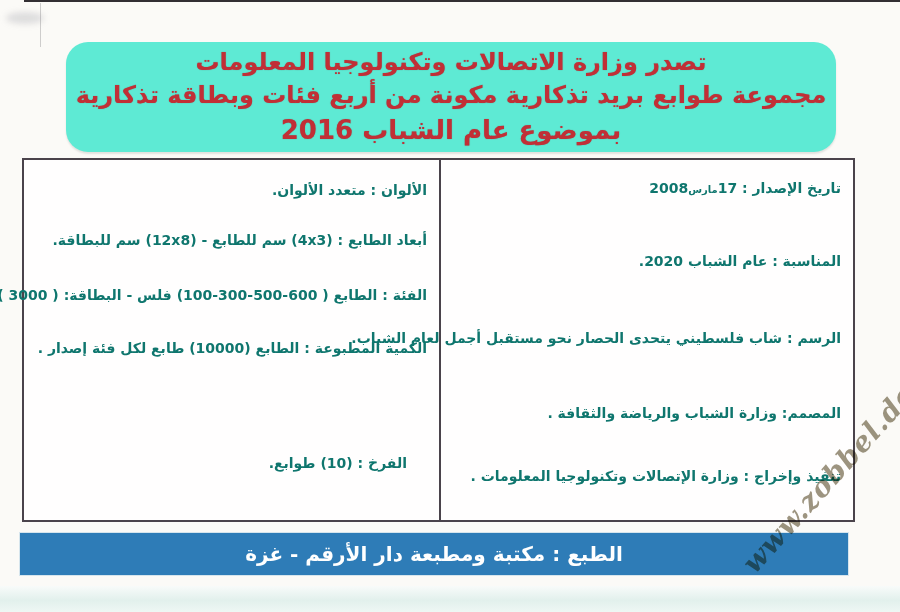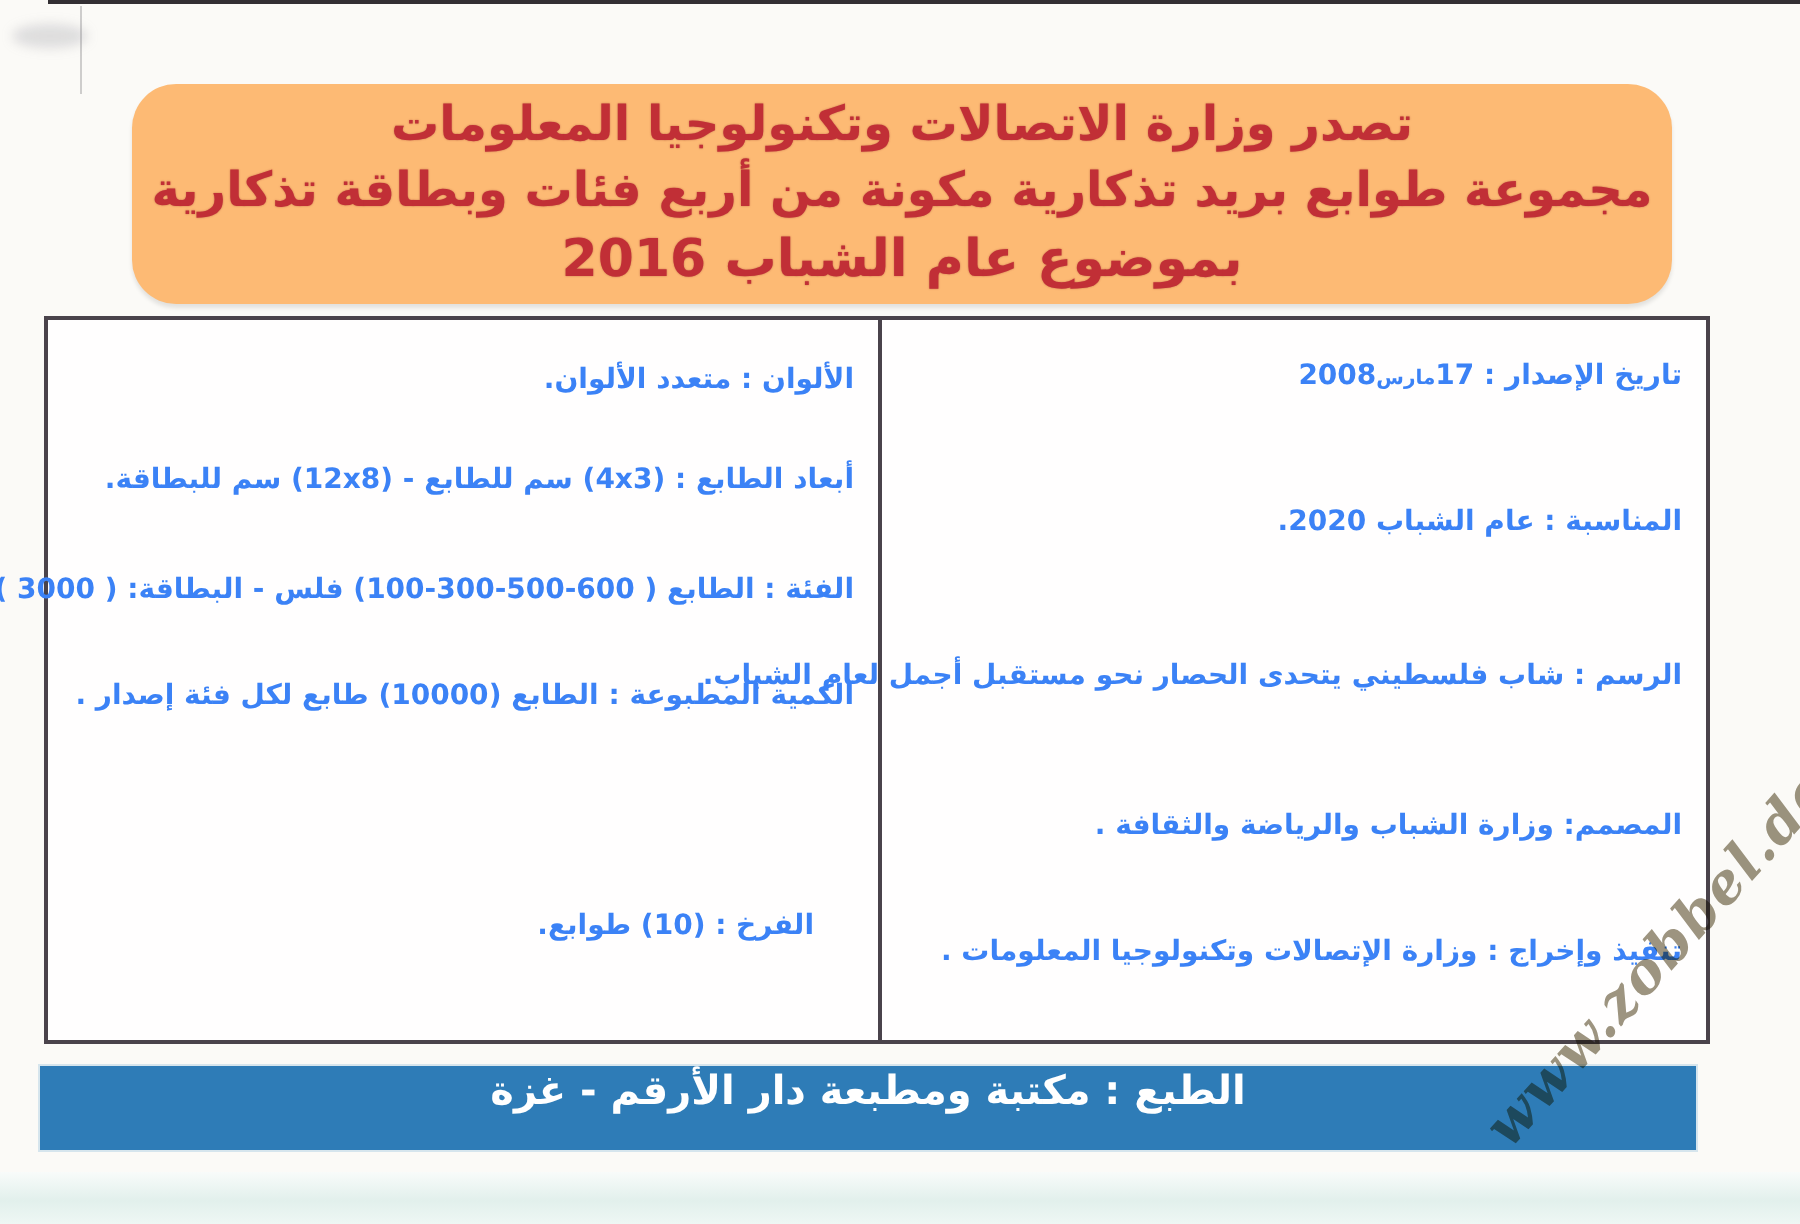--- a/index.html
+++ b/index.html
@@ -15,39 +15,39 @@
     background:rgba(120,120,130,.22);filter:blur(3px)}
   .scan-bottom-strip{position:absolute;left:0;right:0;bottom:0;height:26px;
     background:linear-gradient(180deg,#f8fbfa 0%,#e2f0ec 55%,#eef7f4 100%)}
   
   .ghost-a{position:absolute;left:540px;top:200px;width:190px;height:80px;border-radius:40%;
     background:rgba(228,178,190,.12);filter:blur(9px)}
   .ghost-b{position:absolute;left:600px;top:278px;width:140px;height:44px;border-radius:40%;
     background:rgba(150,205,195,.12);filter:blur(8px)}
   
   .header-box{position:absolute;left:66px;top:42px;width:770px;height:110px;
-    background:#fdba74;border-radius:22px;
+    background:#5eead4;border-radius:22px;
     display:flex;flex-direction:column;align-items:center;justify-content:center;
     box-shadow:0 2px 2px rgba(0,0,0,.10)}
   .header-line{color:#c12f36;font-weight:bold;font-size:24px;line-height:33px;
     white-space:nowrap;direction:rtl;text-shadow:0 0 1px rgba(128,18,28,.45)}
   .header-line.l3{font-size:26px;line-height:36px}
   
   .details-box{position:absolute;left:22px;top:158px;width:829px;height:360px;
     background:#fffefe;border:2px solid #4a434b}
   .divider{position:absolute;top:0;bottom:0;left:415px;width:2px;background:#4a434b}
   .col{position:absolute;top:0;bottom:0}
   .col-left{left:0;width:415px}
   .col-right{left:417px;right:0}
   .line{position:absolute;right:12px;text-align:right;direction:rtl;white-space:nowrap;
-    font-size:14px;font-weight:bold;color:#3b82f6}
+    font-size:14px;font-weight:bold;color:#0f766e}
   .small-month{font-size:10px}
   
   .printer-bar{position:absolute;left:20px;top:533px;width:828px;height:42px;background:#2e7cb7;
-    display:flex;align-items:flex-start;justify-content:center;box-shadow:0 0 0 1px rgba(190,215,230,.6)}
+    display:flex;align-items:center;justify-content:center;box-shadow:0 0 0 1px rgba(190,215,230,.6)}
   .printer-text{color:#ffffff;font-weight:bold;font-size:20px;direction:rtl;white-space:nowrap}
   
   .watermark{position:absolute;left:748px;top:552px;transform:rotate(-48deg);transform-origin:0 50%;
     font-family:"DejaVu Serif","Liberation Serif",serif;font-style:italic;font-weight:bold;
     font-size:28px;letter-spacing:1px;color:rgba(133,123,98,.80);mix-blend-mode:multiply;
     white-space:nowrap;z-index:6}
 </style>
 </head>
 <body>
 

